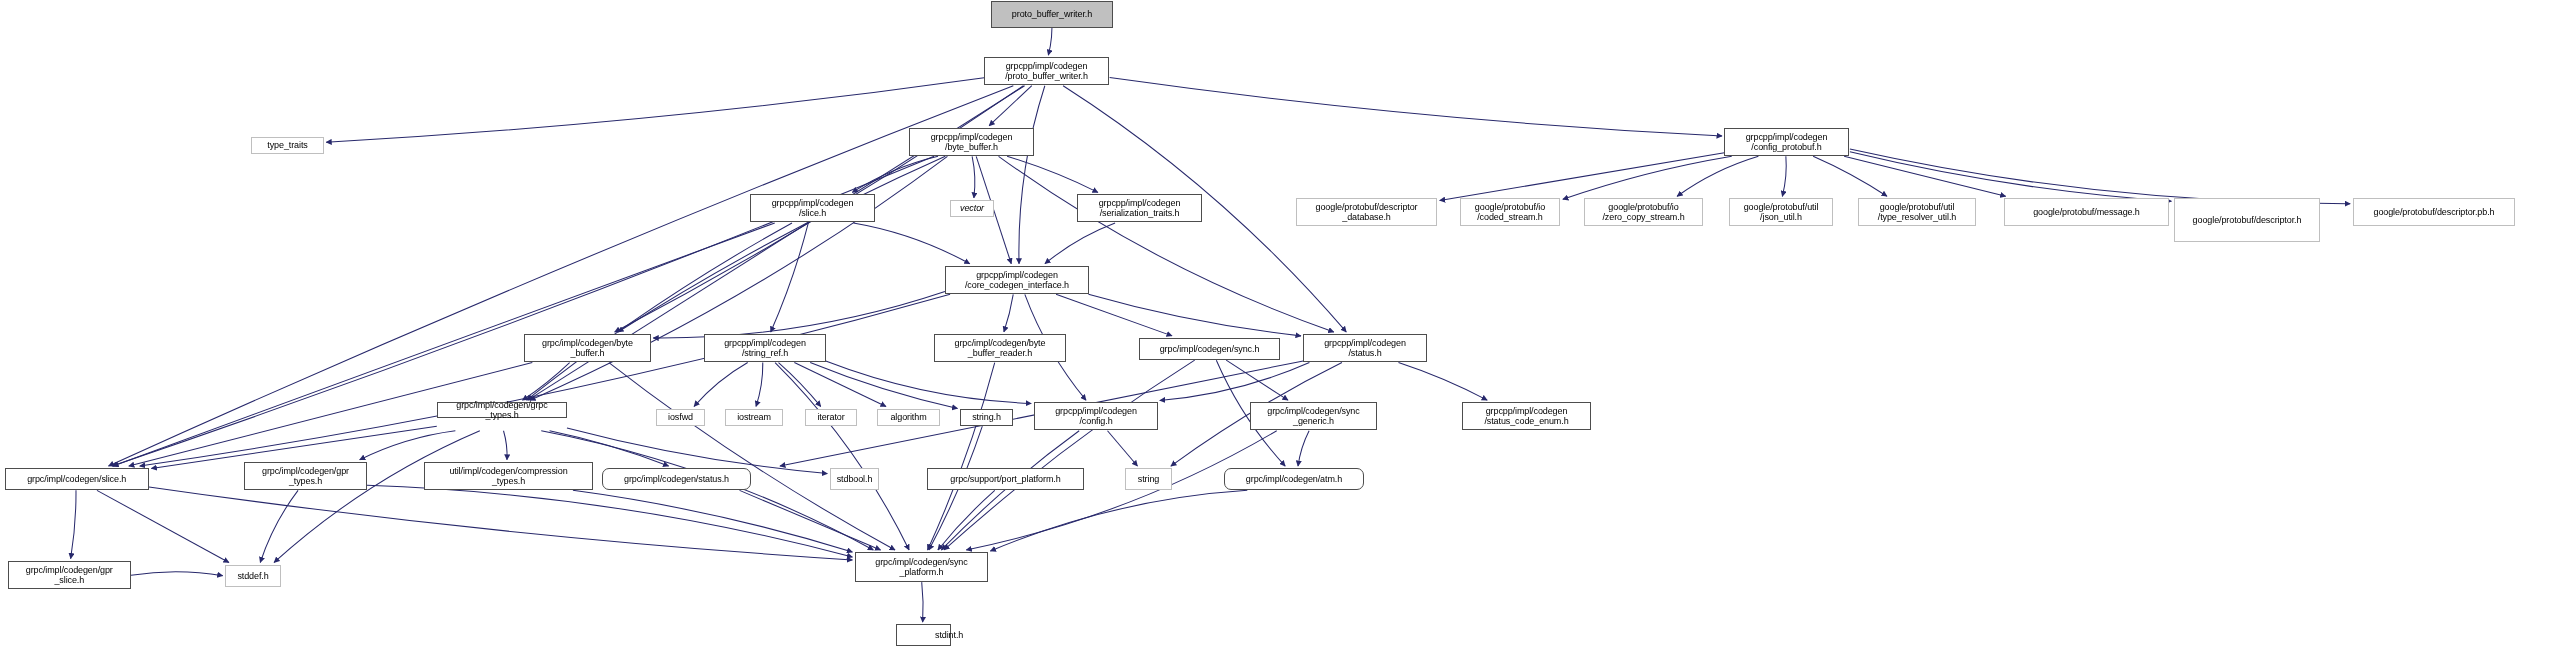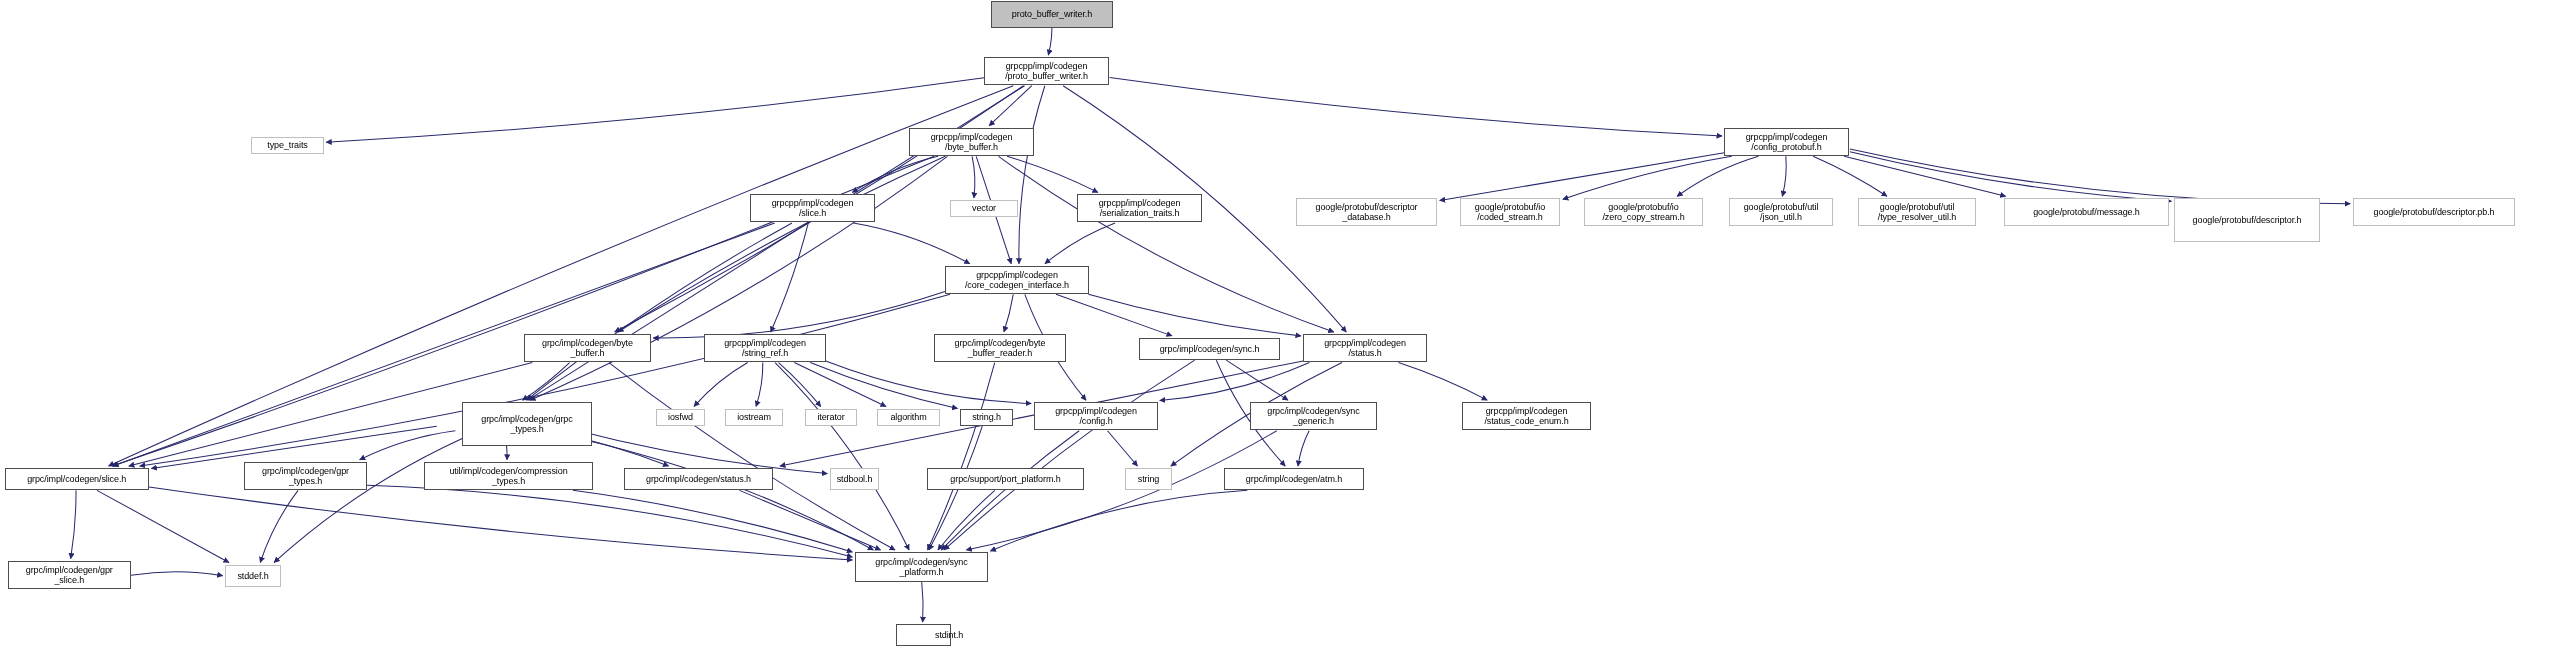--- a/index.html
+++ b/index.html
@@ -145,21 +145,21 @@
       <div class="node root" style="left: 991px; top: 0.8px; width: 122px; height: 27px;"><span class="node-label">proto_buffer_writer.h</span></div>
       <div class="node strong" style="left: 984px; top: 57px; width: 125px; height: 28px;"><span class="node-label">grpcpp/impl/codegen
 /proto_buffer_writer.h</span></div>
       <div class="node " style="left: 251px; top: 137px; width: 73px; height: 17px;"><span class="node-label">type_traits</span></div>
       <div class="node strong" style="left: 909px; top: 128px; width: 125px; height: 28px;"><span class="node-label">grpcpp/impl/codegen
 /byte_buffer.h</span></div>
       <div class="node strong" style="left: 1724px; top: 128px; width: 125px; height: 28px;"><span class="node-label">grpcpp/impl/codegen
 /config_protobuf.h</span></div>
       <div class="node strong" style="left: 750px; top: 194px; width: 125px; height: 28px;"><span class="node-label">grpcpp/impl/codegen
 /slice.h</span></div>
-      <div class="node " style="left: 950px; top: 200px; width: 68px; height: 17px;"><span class="node-label">vector</span></div>
+      <div class="node " style="left: 950px; top: 200px; width: 44px; height: 17px; font-style: italic;"><span class="node-label">vector</span></div>
       <div class="node strong" style="left: 1077px; top: 194px; width: 125px; height: 28px;"><span class="node-label">grpcpp/impl/codegen
 /serialization_traits.h</span></div>
       <div class="node " style="left: 1296px; top: 198px; width: 141px; height: 28px;"><span class="node-label">google/protobuf/descriptor
 _database.h</span></div>
       <div class="node " style="left: 1460px; top: 198px; width: 100px; height: 28px;"><span class="node-label">google/protobuf/io
 /coded_stream.h</span></div>
       <div class="node " style="left: 1584px; top: 198px; width: 119px; height: 28px;"><span class="node-label">google/protobuf/io
 /zero_copy_stream.h</span></div>
       <div class="node " style="left: 1729px; top: 198px; width: 104px; height: 28px;"><span class="node-label">google/protobuf/util
 /json_util.h</span></div>
@@ -172,43 +172,43 @@
 /core_codegen_interface.h</span></div>
       <div class="node strong" style="left: 524px; top: 334px; width: 127px; height: 28px;"><span class="node-label">grpc/impl/codegen/byte
 _buffer.h</span></div>
       <div class="node strong" style="left: 704px; top: 334px; width: 122px; height: 28px;"><span class="node-label">grpcpp/impl/codegen
 /string_ref.h</span></div>
       <div class="node strong" style="left: 934px; top: 334px; width: 132px; height: 28px;"><span class="node-label">grpc/impl/codegen/byte
 _buffer_reader.h</span></div>
       <div class="node strong" style="left: 1139px; top: 338px; width: 141px; height: 22px;"><span class="node-label">grpc/impl/codegen/sync.h</span></div>
       <div class="node strong" style="left: 1303px; top: 334px; width: 124px; height: 28px;"><span class="node-label">grpcpp/impl/codegen
 /status.h</span></div>
-      <div class="node strong" style="left: 462px; top: 402px; width: 130px; height: 44px;"><span class="node-label">grpc/impl/codegen/grpc
+      <div class="node strong" style="left: 437px; top: 402px; width: 130px; height: 16px;"><span class="node-label">grpc/impl/codegen/grpc
 _types.h</span></div>
       <div class="node " style="left: 656px; top: 409px; width: 49px; height: 17px;"><span class="node-label">iosfwd</span></div>
       <div class="node " style="left: 725px; top: 409px; width: 58px; height: 17px;"><span class="node-label">iostream</span></div>
       <div class="node " style="left: 805px; top: 409px; width: 52px; height: 17px;"><span class="node-label">iterator</span></div>
       <div class="node " style="left: 877px; top: 409px; width: 63px; height: 17px;"><span class="node-label">algorithm</span></div>
       <div class="node strong" style="left: 960px; top: 409px; width: 53px; height: 17px;"><span class="node-label">string.h</span></div>
       <div class="node strong" style="left: 1034px; top: 402px; width: 124px; height: 28px;"><span class="node-label">grpcpp/impl/codegen
 /config.h</span></div>
       <div class="node strong" style="left: 1250px; top: 402px; width: 127px; height: 28px;"><span class="node-label">grpc/impl/codegen/sync
 _generic.h</span></div>
       <div class="node strong" style="left: 1462px; top: 402px; width: 129px; height: 28px;"><span class="node-label">grpcpp/impl/codegen
 /status_code_enum.h</span></div>
       <div class="node strong" style="left: 4.7px; top: 468px; width: 144px; height: 22px; text-align: center;"><span class="node-label">grpc/impl/codegen/slice.h</span></div>
       <div class="node strong" style="left: 244px; top: 462px; width: 123px; height: 28px;"><span class="node-label">grpc/impl/codegen/gpr
 _types.h</span></div>
       <div class="node strong" style="left: 424px; top: 462px; width: 169px; height: 28px;"><span class="node-label">util/impl/codegen/compression
 _types.h</span></div>
-      <div class="node strong" style="left: 624px; top: 468px; width: 149px; height: 22px;"><span class="node-label">grpc/impl/codegen/status.h</span></div>
+      <div class="node strong" style="left: 602px; top: 468px; width: 149px; height: 22px; border-radius: 7px;"><span class="node-label">grpc/impl/codegen/status.h</span></div>
       <div class="node " style="left: 830px; top: 468px; width: 49px; height: 22px;"><span class="node-label">stdbool.h</span></div>
       <div class="node strong" style="left: 927px; top: 468px; width: 157px; height: 22px;"><span class="node-label">grpc/support/port_platform.h</span></div>
       <div class="node " style="left: 1125px; top: 468px; width: 47px; height: 22px;"><span class="node-label">string</span></div>
-      <div class="node strong" style="left: 1224px; top: 468px; width: 140px; height: 22px;"><span class="node-label">grpc/impl/codegen/atm.h</span></div>
+      <div class="node strong" style="left: 1224px; top: 468px; width: 140px; height: 22px; border-radius: 7px;"><span class="node-label">grpc/impl/codegen/atm.h</span></div>
       <div class="node strong" style="left: 7.8px; top: 561px; width: 123px; height: 28px;"><span class="node-label">grpc/impl/codegen/gpr
 _slice.h</span></div>
       <div class="node " style="left: 225px; top: 565px; width: 56px; height: 22px;"><span class="node-label">stddef.h</span></div>
       <div class="node strong" style="left: 855px; top: 552px; width: 133px; height: 30px;"><span class="node-label">grpc/impl/codegen/sync
 _platform.h</span></div>
       <div class="node strong" style="left: 896px; top: 624px; width: 55px; height: 22px; padding-left: 38px;"><span class="node-label">stdint.h</span></div>
     </div>
 </div>
 
 

